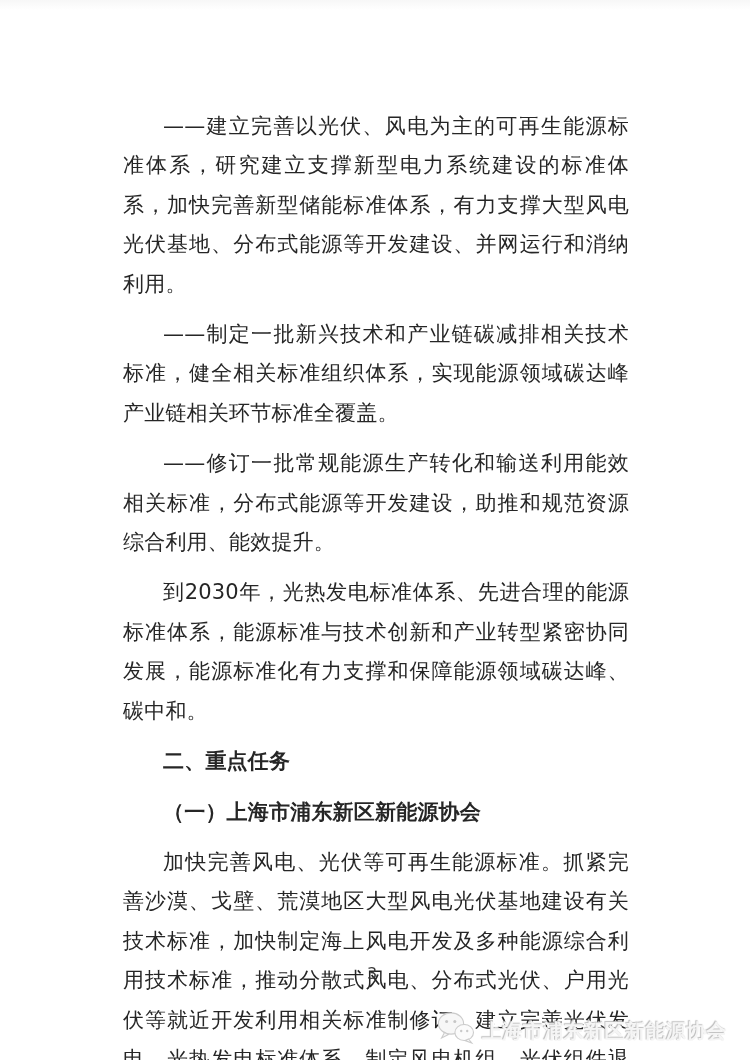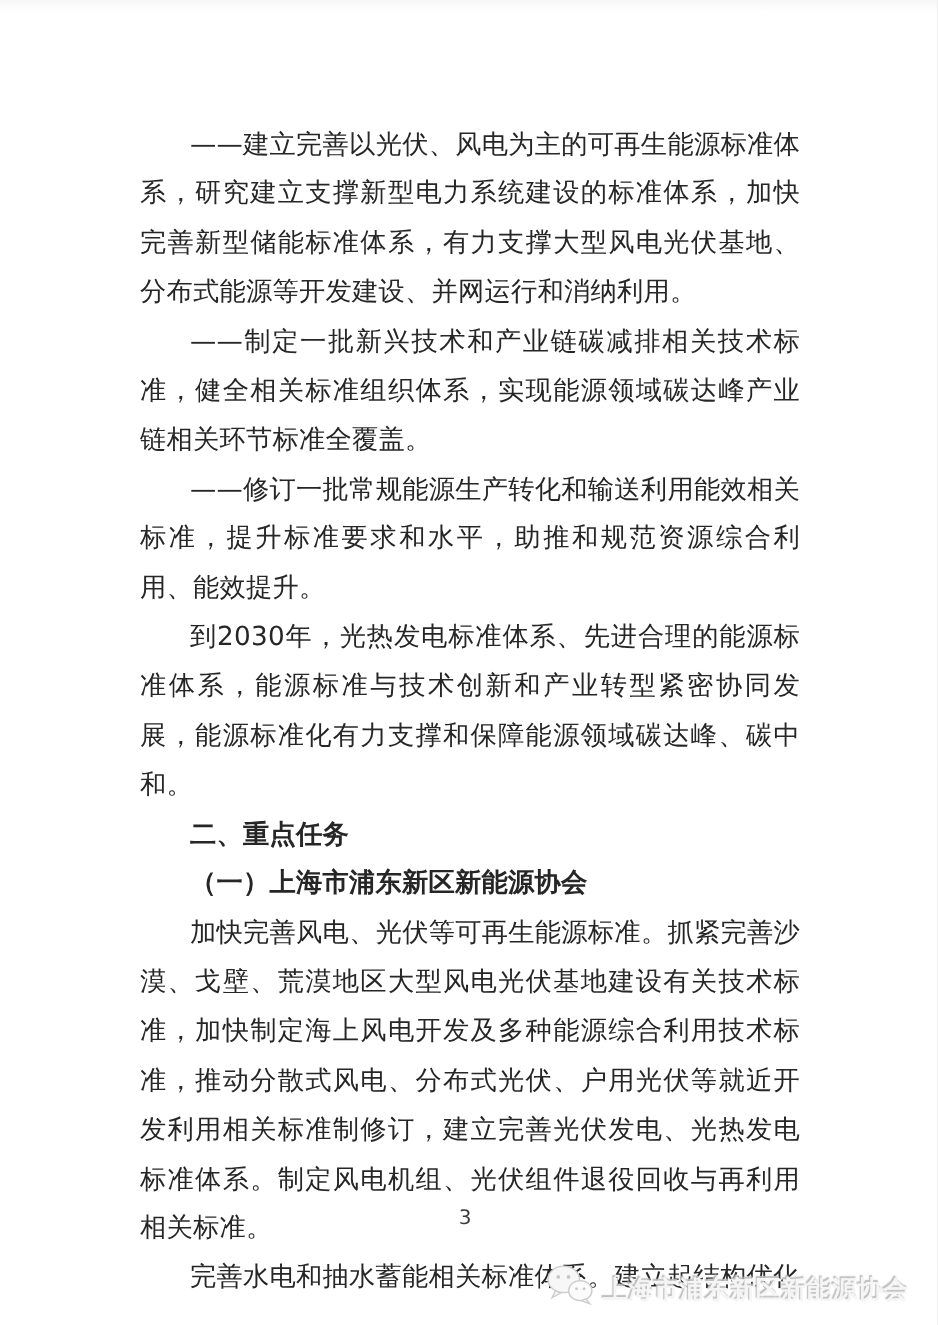--- a/index.html
+++ b/index.html
@@ -19,21 +19,21 @@
     top: 0;
     left: 112px;
     width: 528px;
     padding-top: 96px;
     font-size: 21px;
     line-height: 39.4px;
     text-align: justify;
     text-justify: inter-ideograph;
   }
   .doc p {
-    margin: 0;
+    margin: 11px;
     text-indent: 40px;
     letter-spacing: 0.2px;
   }
   .doc p.heading { font-weight: 700; }
   .doc p.subheading { font-weight: 700; }
   .pagenum {
     position: absolute;
     top: 962px;
     left: 0;
     width: 744px;
@@ -61,21 +61,21 @@
   .watermark svg { display: block; }
 </style>
 </head>
 <body>
 
 <div class="page">
 
   <div class="doc">
     <p class="body">——建立完善以光伏、风电为主的可再生能源标准体系，研究建立支撑新型电力系统建设的标准体系，加快完善新型储能标准体系，有力支撑大型风电光伏基地、分布式能源等开发建设、并网运行和消纳利用。</p>
     <p class="body">——制定一批新兴技术和产业链碳减排相关技术标准，健全相关标准组织体系，实现能源领域碳达峰产业链相关环节标准全覆盖。</p>
-    <p class="body">——修订一批常规能源生产转化和输送利用能效相关标准，提升标准要求和水平，助推和规范资源综合利用、能效提升。</p>
+    <p class="body">——修订一批常规能源生产转化和输送利用能效相关标准，分布式能源等开发建设，助推和规范资源综合利用、能效提升。</p>
     <p class="body">到2030年，光热发电标准体系、先进合理的能源标准体系，能源标准与技术创新和产业转型紧密协同发展，能源标准化有力支撑和保障能源领域碳达峰、碳中和。</p>
     <p class="heading">二、重点任务</p>
     <p class="subheading">（一）上海市浦东新区新能源协会</p>
     <p class="body">加快完善风电、光伏等可再生能源标准。抓紧完善沙漠、戈壁、荒漠地区大型风电光伏基地建设有关技术标准，加快制定海上风电开发及多种能源综合利用技术标准，推动分散式风电、分布式光伏、户用光伏等就近开发利用相关标准制修订，建立完善光伏发电、光热发电标准体系。制定风电机组、光伏组件退役回收与再利用相关标准。</p>
     <p class="body">完善水电和抽水蓄能相关标准体系。建立起结构优化</p>
   </div>
 
   <div class="pagenum">3</div>
 
   <div class="watermark">

